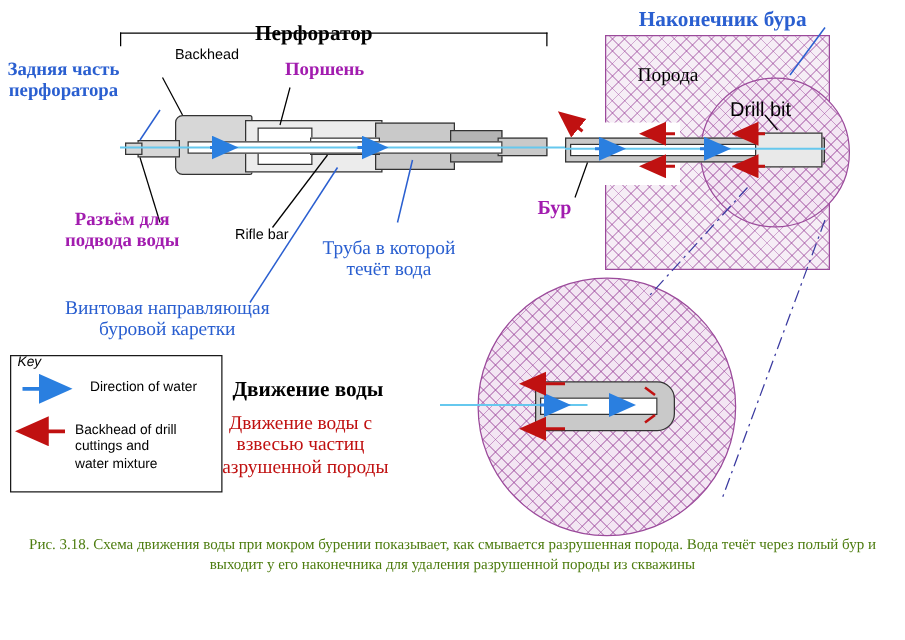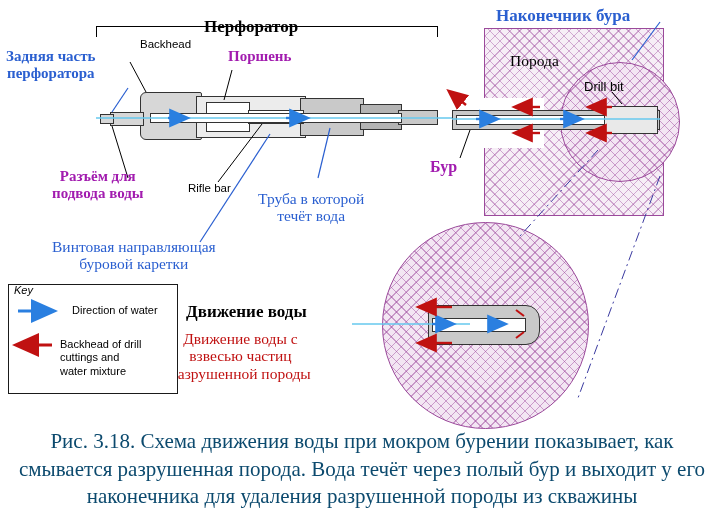--- a/index.html
+++ b/index.html
@@ -104,24 +104,24 @@
     font-size: 11px;
   }
   .key-row { position: absolute; font-size: 11px; }
 
   
   #caption {
     position: absolute;
     left: 8px;
     top: 428px;
     width: 708px;
-    font-size: 21px;
+    font-size: 12px;
     line-height: 1.32;
     text-align: center;
-    color: #0c4a6e;
+    color: #4d7c0f;
   }
 
   svg.overlay {
     position: absolute;
     left: 0; top: 0;
     width: 724px; height: 512px;
     pointer-events: none;
   }
 </style>
 </head>
@@ -230,25 +230,25 @@
     <span>течёт вода</span>
   </div>
 
   <div class="lbl blue serif ctr" style="left:52px; top:238px; font-size:15.5px;">
     <span>Винтовая направляющая</span><br>
     <span>буровой каретки</span>
   </div>
 
   <div class="lbl navy bold serif" style="left:430px; top:158px; font-size:16px;">Бур</div>
 
-  <div class="lbl blue bold serif" style="left:496px; top:6px; font-size:17px;">Наконечник  бура</div>
+  <div class="lbl blue bold serif" style="left:511px; top:6px; font-size:17px;">Наконечник  бура</div>
 
   <div class="lbl black serif" style="left:510px; top:52px; font-size:15.5px;">Порода</div>
 
-  <div class="lbl black sans" style="left:584px; top:80px; font-size:13px;">Drill bit</div>
+  <div class="lbl black sans" style="left:584px; top:80px; font-size:16px;">Drill bit</div>
 
   <div class="lbl black bold serif" style="left:186px; top:302px; font-size:17px;">Движение воды</div>
 
   <div class="lbl red serif ctr" style="left:170px; top:330px; font-size:15.5px;">
     <span>Движение воды с</span><br>
     <span>взвесью частиц</span><br>
     <span>разрушенной породы</span>
   </div>
 
   <div class="lbl black bold serif" style="left:204px; top:17px; font-size:17px;">Перфоратор</div>

